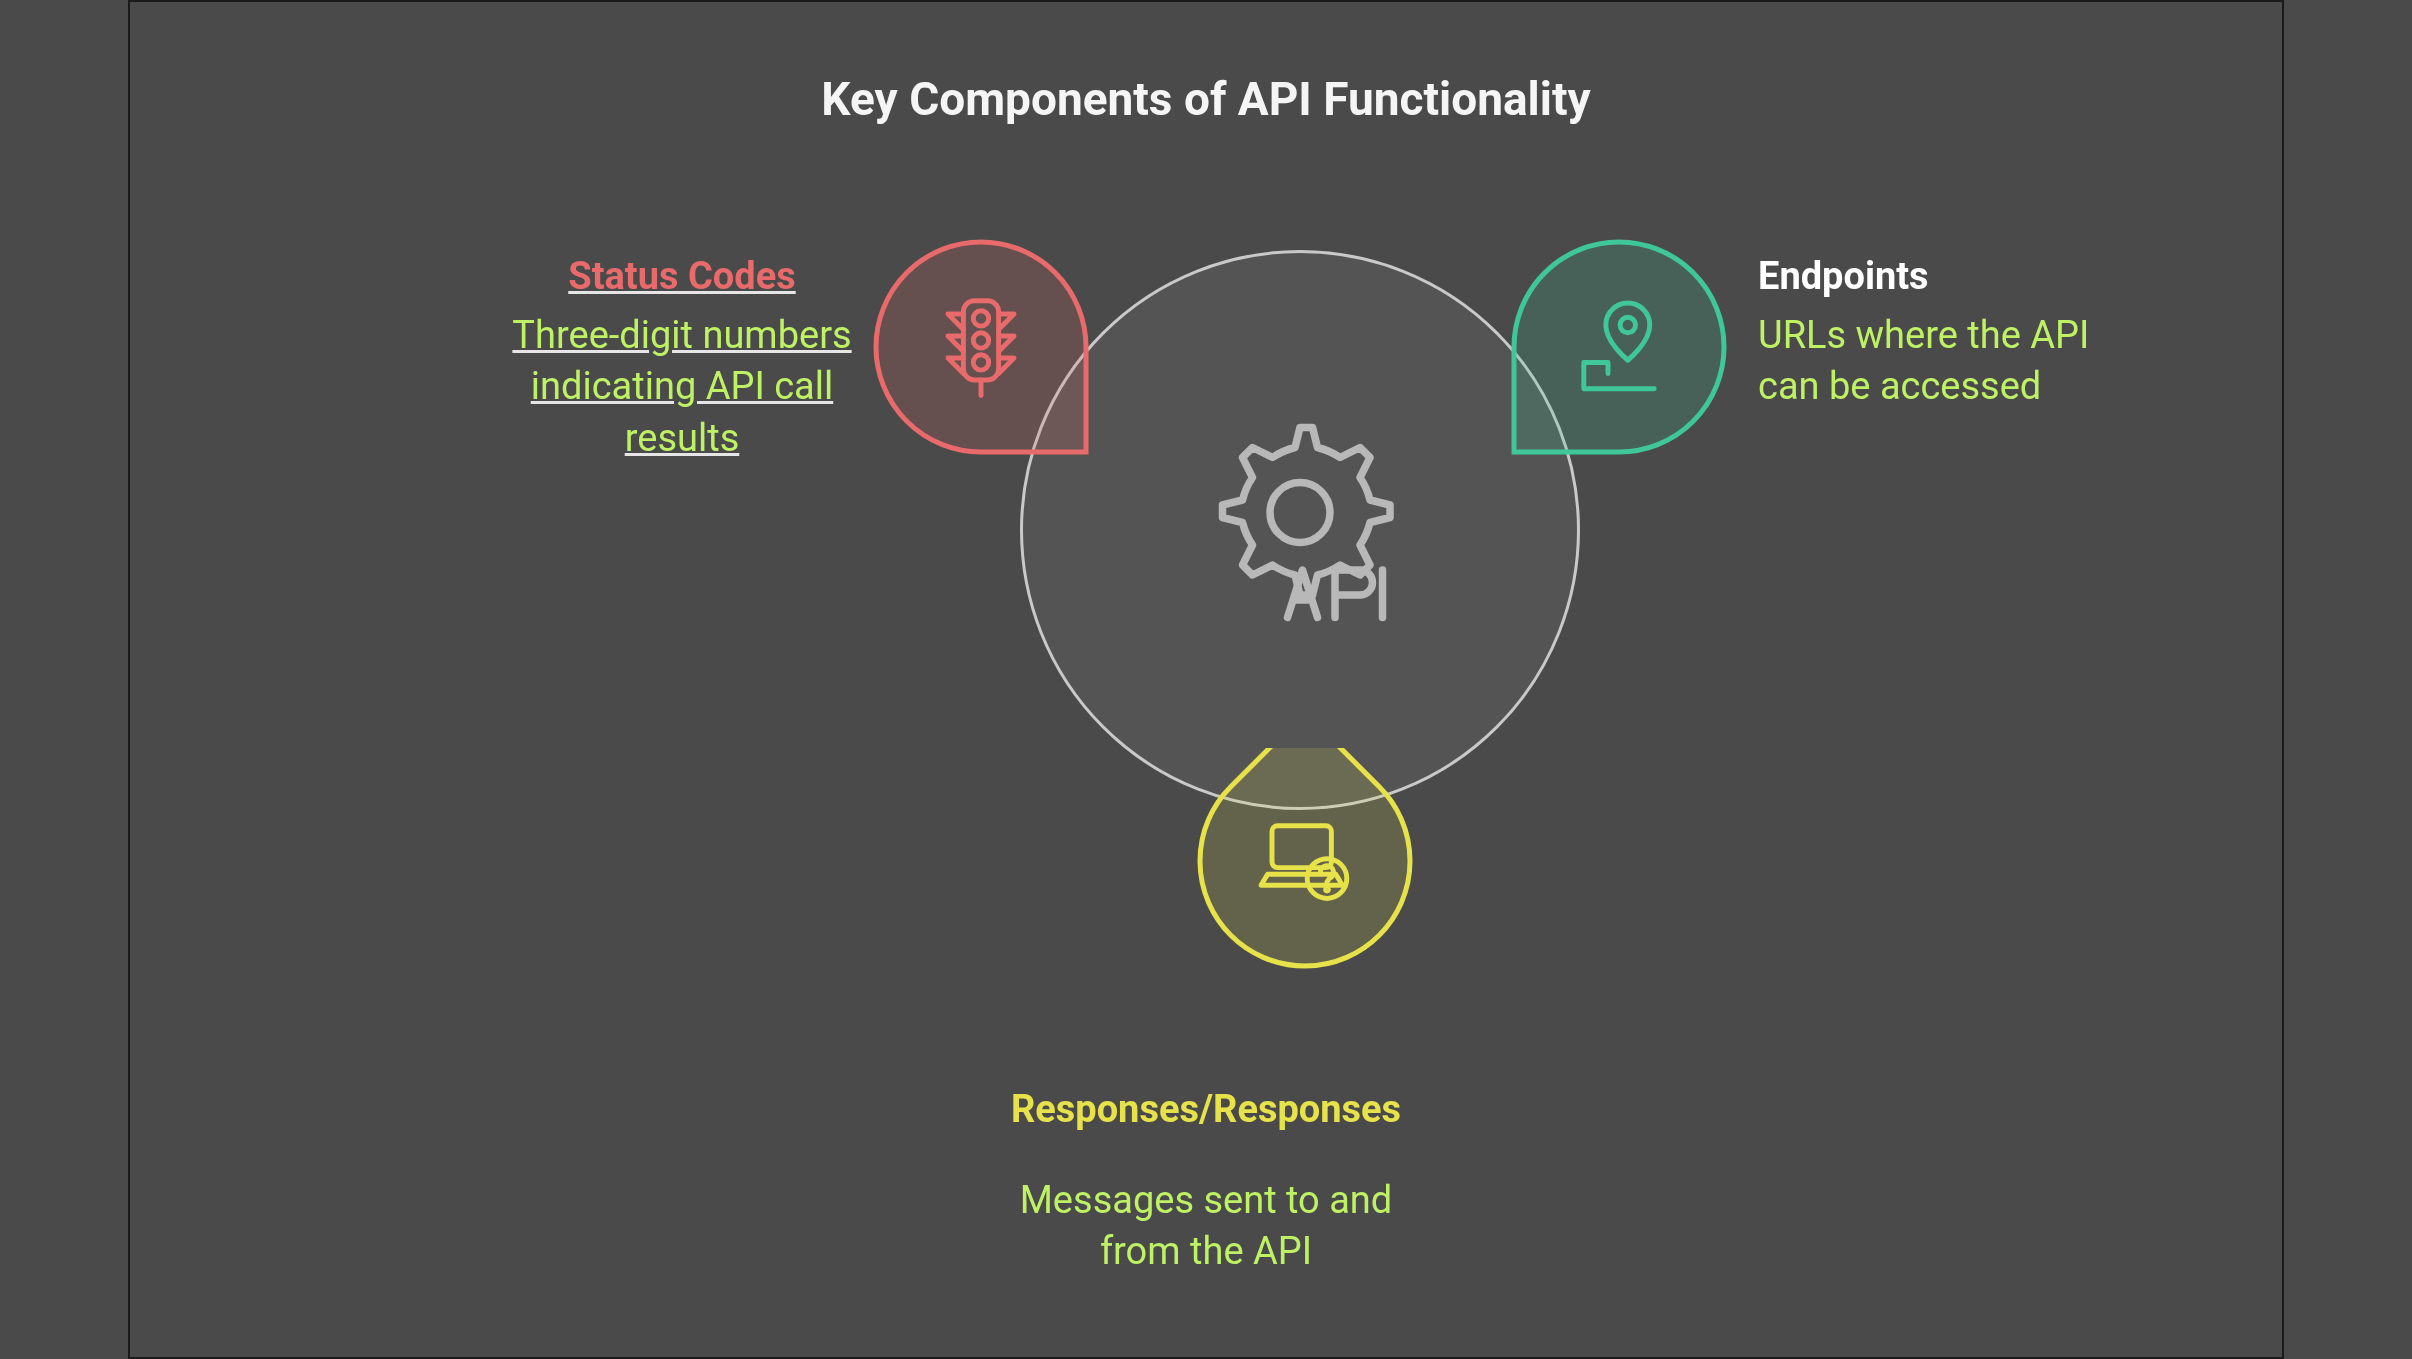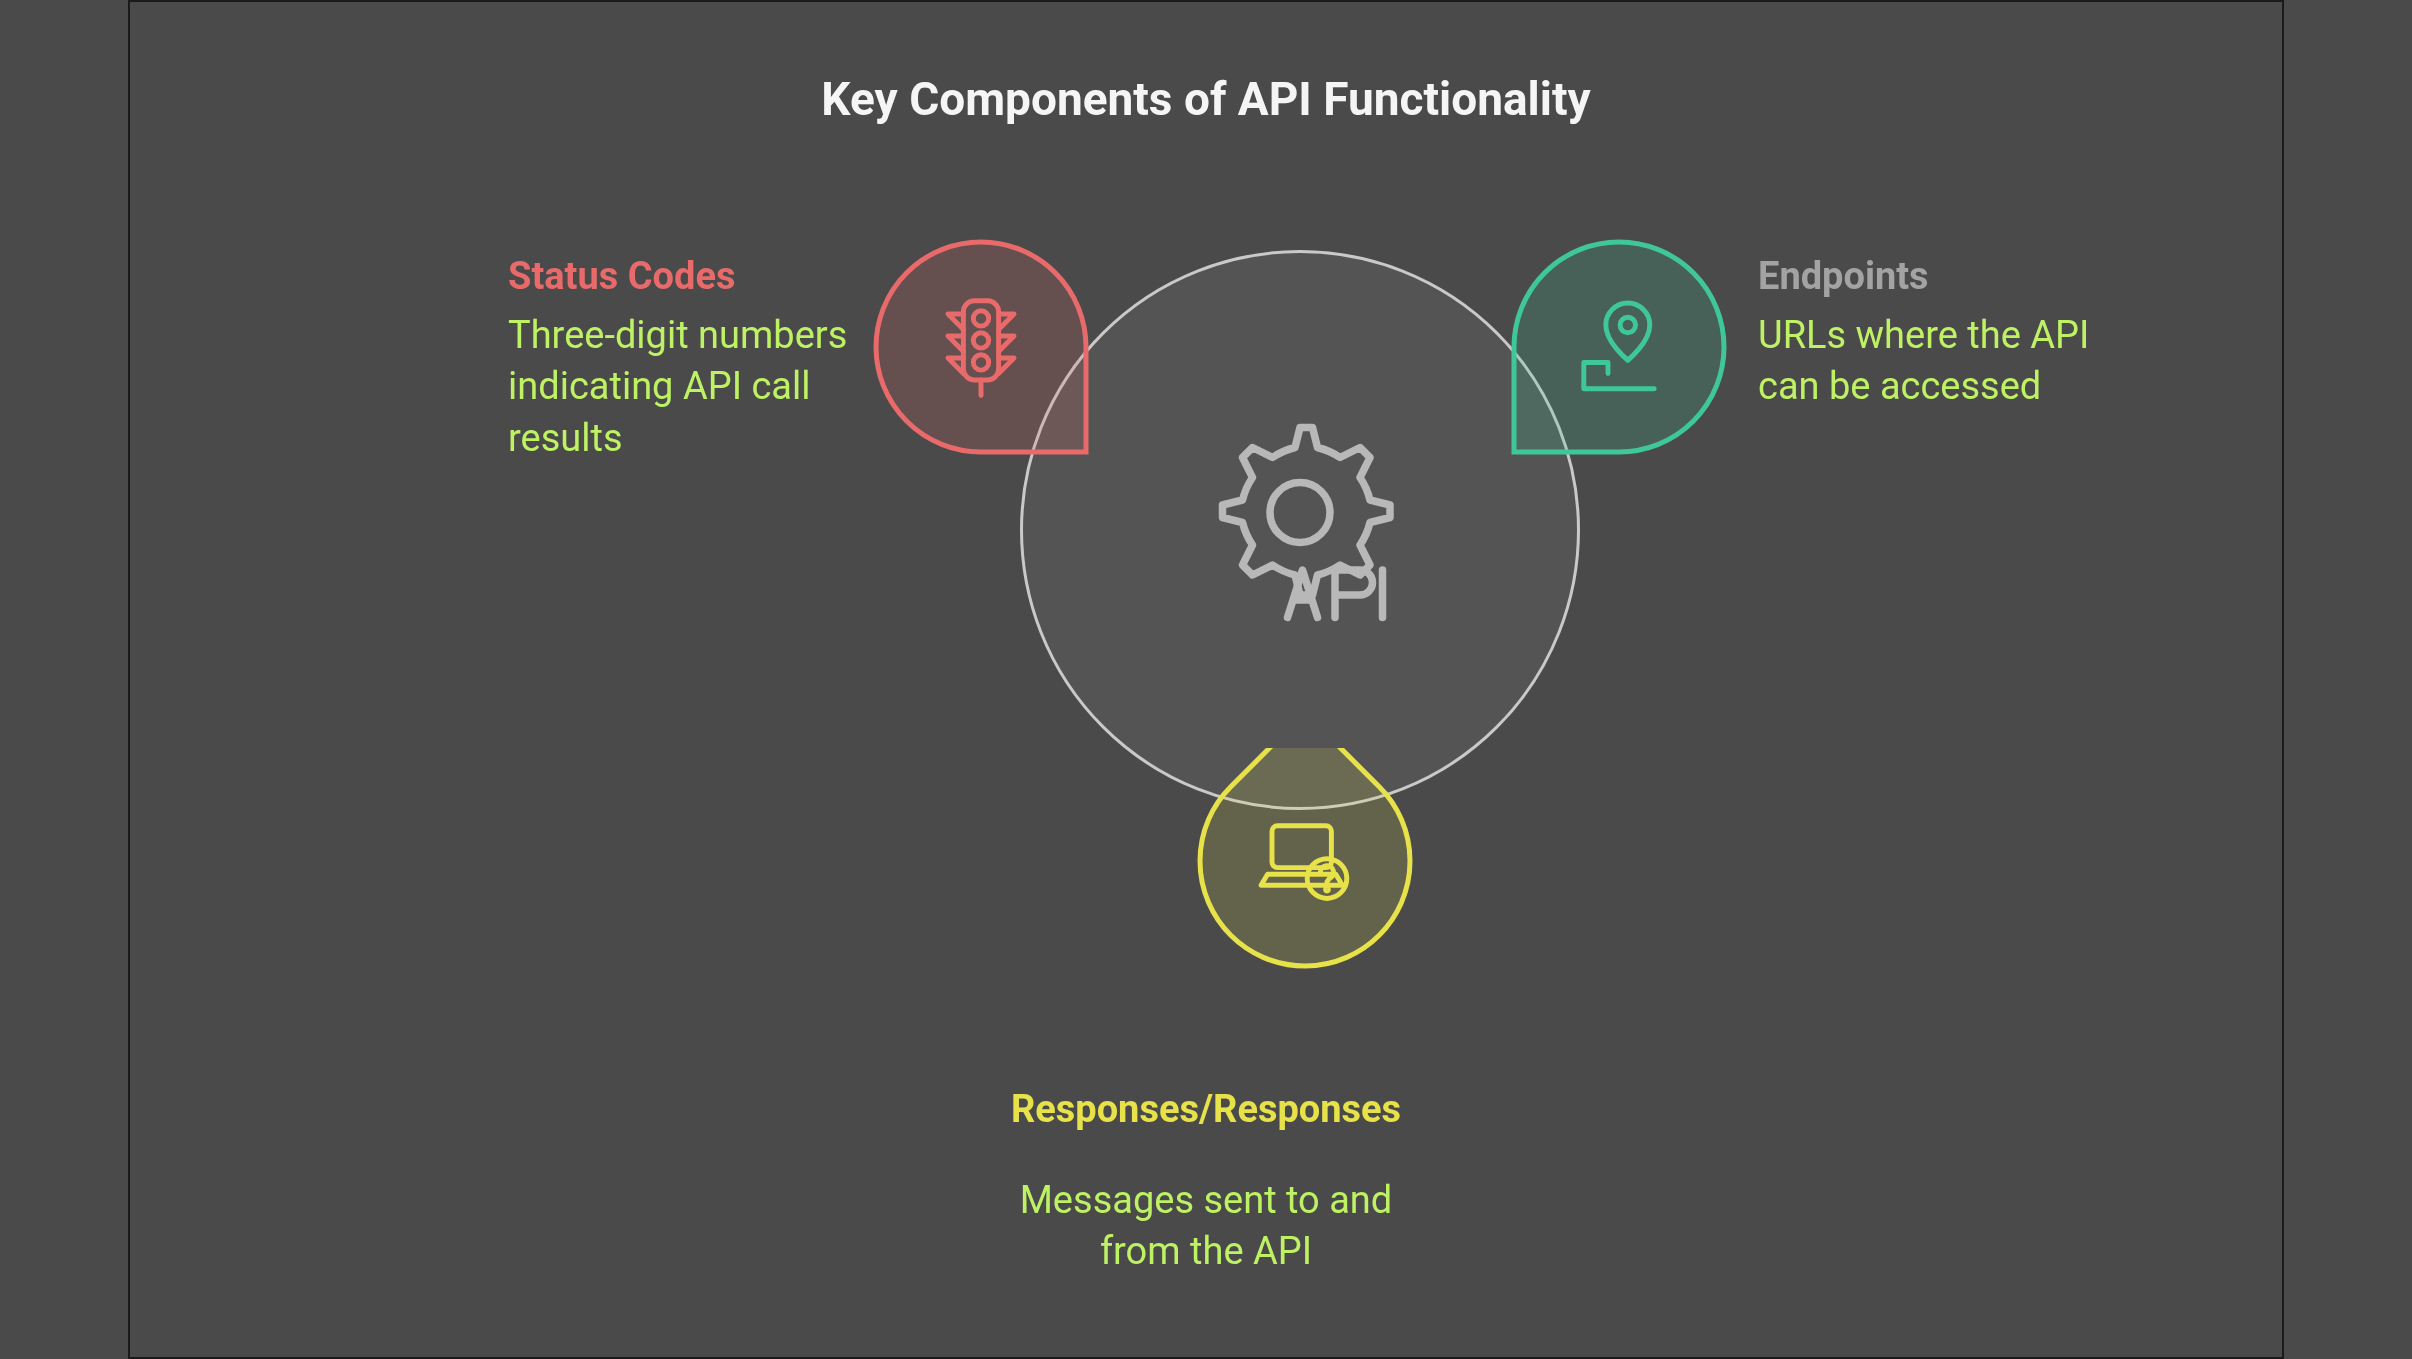--- a/index.html
+++ b/index.html
@@ -58,25 +58,25 @@
   }
   .petal-inner svg.icon { width: 110px; height: 110px; }
   .petal-red    { left: 738px; top: 232px; }
   .petal-green  { left: 1376px; top: 232px; }
   .petal-yellow { left: 1062px; top: 746px; }
 
   .text-block { position: absolute; color: #e6e6e6; }
   .text-block .heading { font-weight: 700; font-size: 38px; margin-bottom: 12px; }
   .text-block .desc { font-size: 38px; line-height: 1.35; color: #bef264; }
 
-  .tb-left { left: 378px; top: 252px; width: 348px; text-align: left; }
+  .tb-left { left: 378px; top: 252px; width: 348px; text-align: center; text-decoration: underline; }
   .tb-left .heading { color: #e86a6a; }
 
   .tb-right { left: 1628px; top: 252px; width: 380px; text-align: left; }
-  .tb-right .heading { color: #a3a3a3; }
+  .tb-right .heading { color: #ffffff; }
 
   .tb-bottom { left: 0; right: 0; top: 1085px; text-align: center; }
   .tb-bottom .heading { color: #e7e24a; }
   .tb-bottom .desc { display: inline-block; max-width: 400px; margin-top: 32px;}
 </style>
 </head>
 <body>
 
 <div class="frame" style="transform: scale(1);">
 

